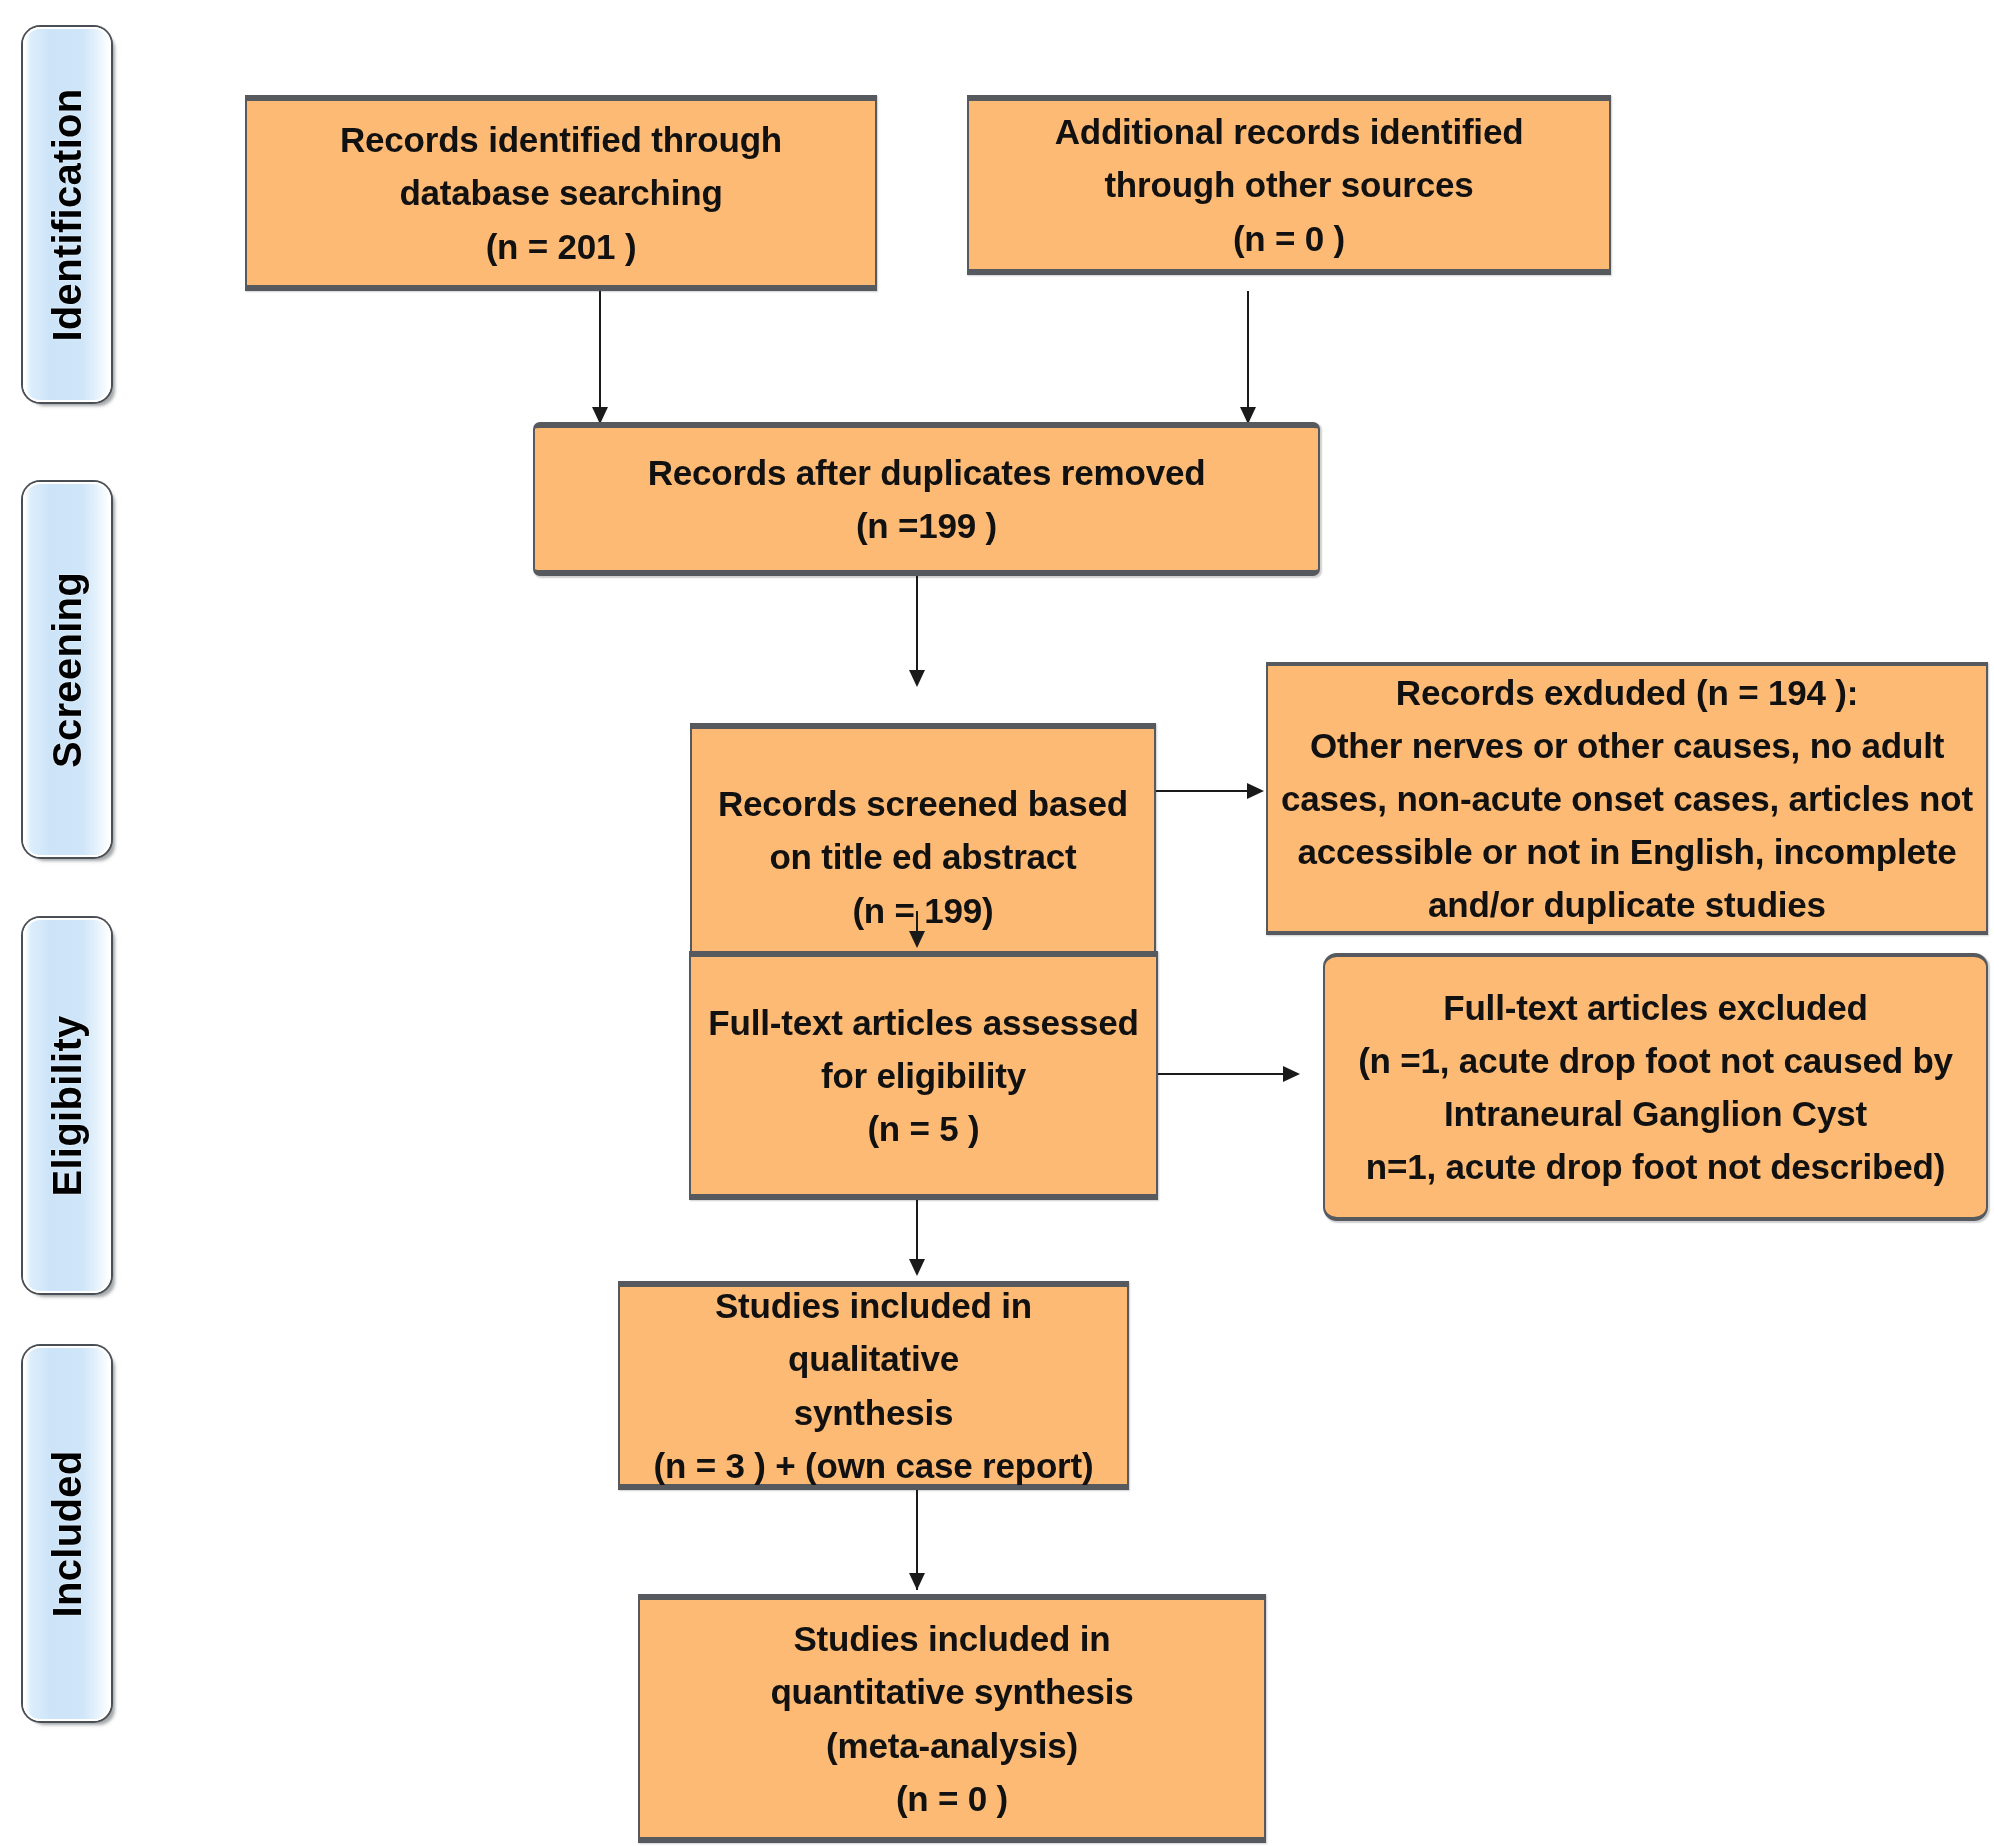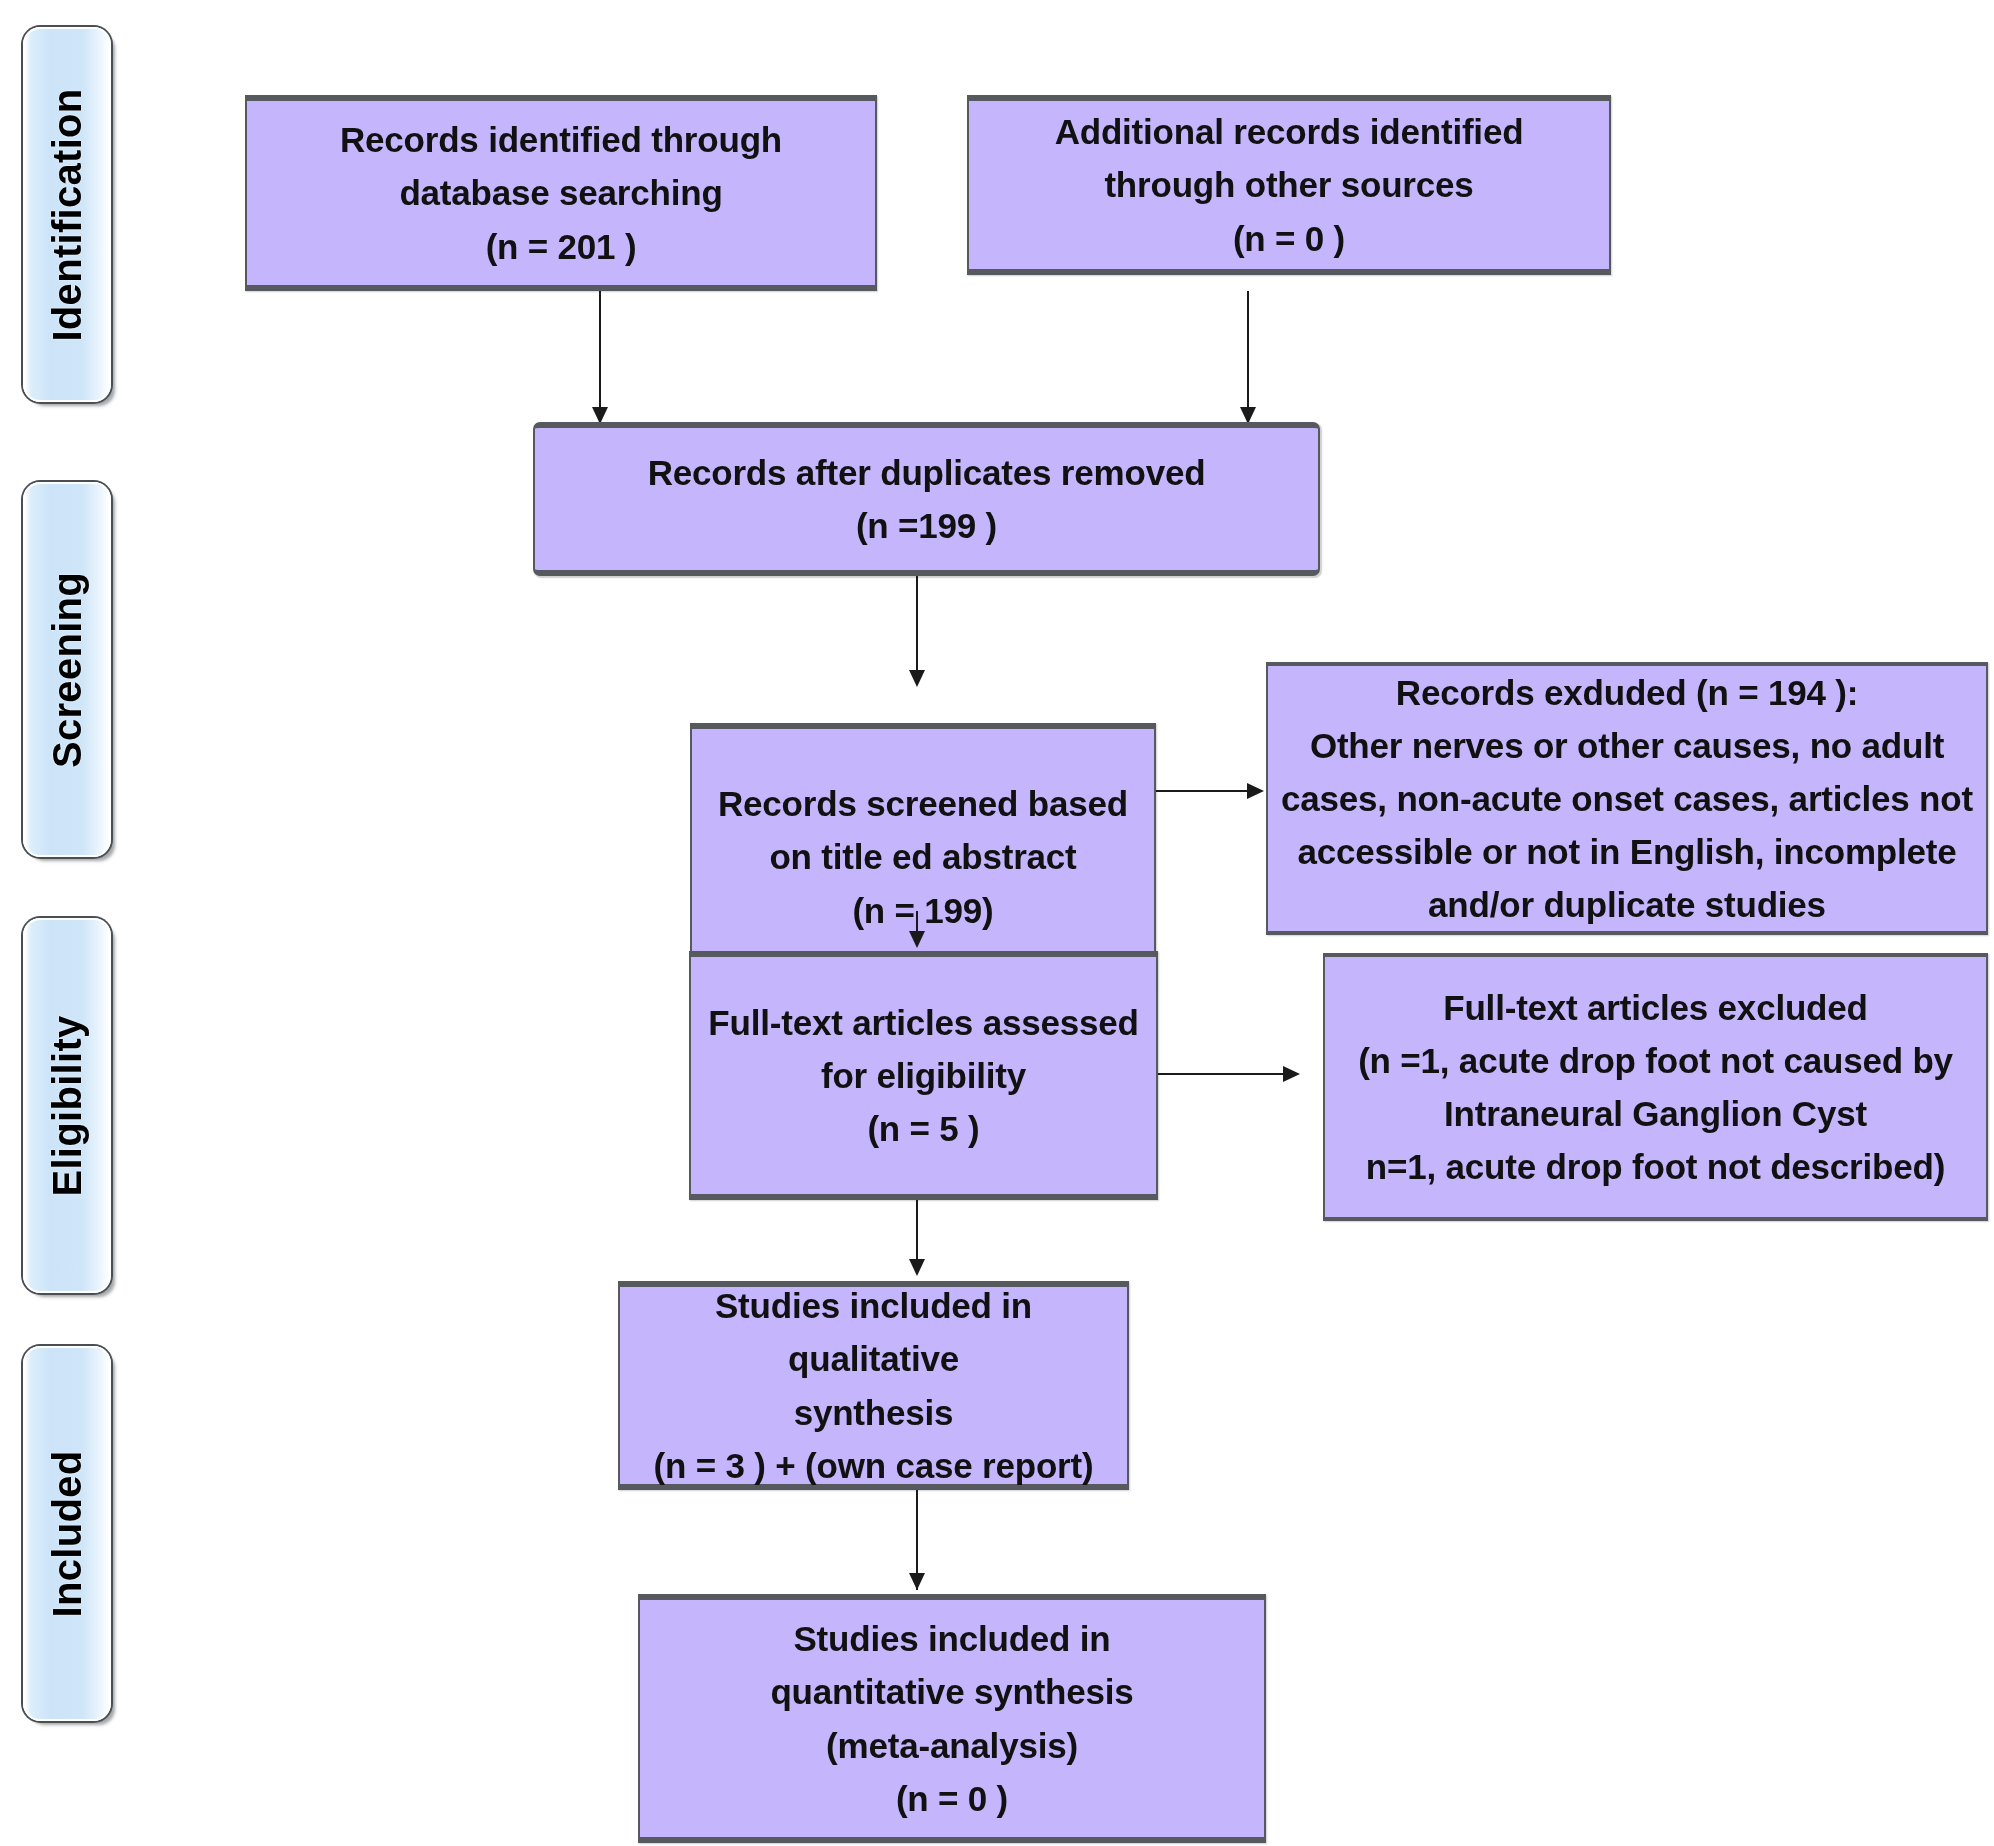--- a/index.html
+++ b/index.html
@@ -43,21 +43,21 @@
     font-size: 40px;
     letter-spacing: 0.3px;
     color: #000000;
     text-shadow: 0 0 2px rgba(255,255,255,0.9);
   }
 
   
   .flow-box {
     position: absolute;
     box-sizing: border-box;
-    background: #c4b5fd;
+    background: #fdba74;
     border: 2.7px solid #565a5e;
     border-top-width: 6px;
     border-bottom-width: 6px;
     box-shadow: 1.3px 1.3px 1.3px rgba(120,120,120,0.35);
     display: flex;
     align-items: center;
     justify-content: center;
     padding: 4px 9.4px;
   }
   .flow-box .box-text {
@@ -168,21 +168,21 @@
 
   <div class="vline" style="left:916px; top:911px; height:27px;"></div>
   <div class="arrow-down" style="left:909px; top:931px;"></div>
 
   <div class="flow-box" style="left:689px; top:951px; width:469px; height:249px;">
     <div class="box-text">Full-text articles assessed
 for eligibility
 (n = 5 )</div>
   </div>
 
-  <div class="flow-box thin-border" style="left:1323px; top:953px; width:665px; height:268px;">
+  <div class="flow-box thin-border" style="left:1323px; top:953px; width:665px; height:268px;border-radius:14px;">
     <div class="box-text">Full-text articles excluded
 (n =1, acute drop foot not caused by
 Intraneural Ganglion Cyst
 n=1, acute drop foot not described)</div>
   </div>
 
   <div class="hline" style="left:1158px; top:1073px; width:127px;"></div>
   <div class="arrow-right" style="left:1283px; top:1066px;"></div>
 
   <div class="vline" style="left:916px; top:1200px; height:74px;"></div>

